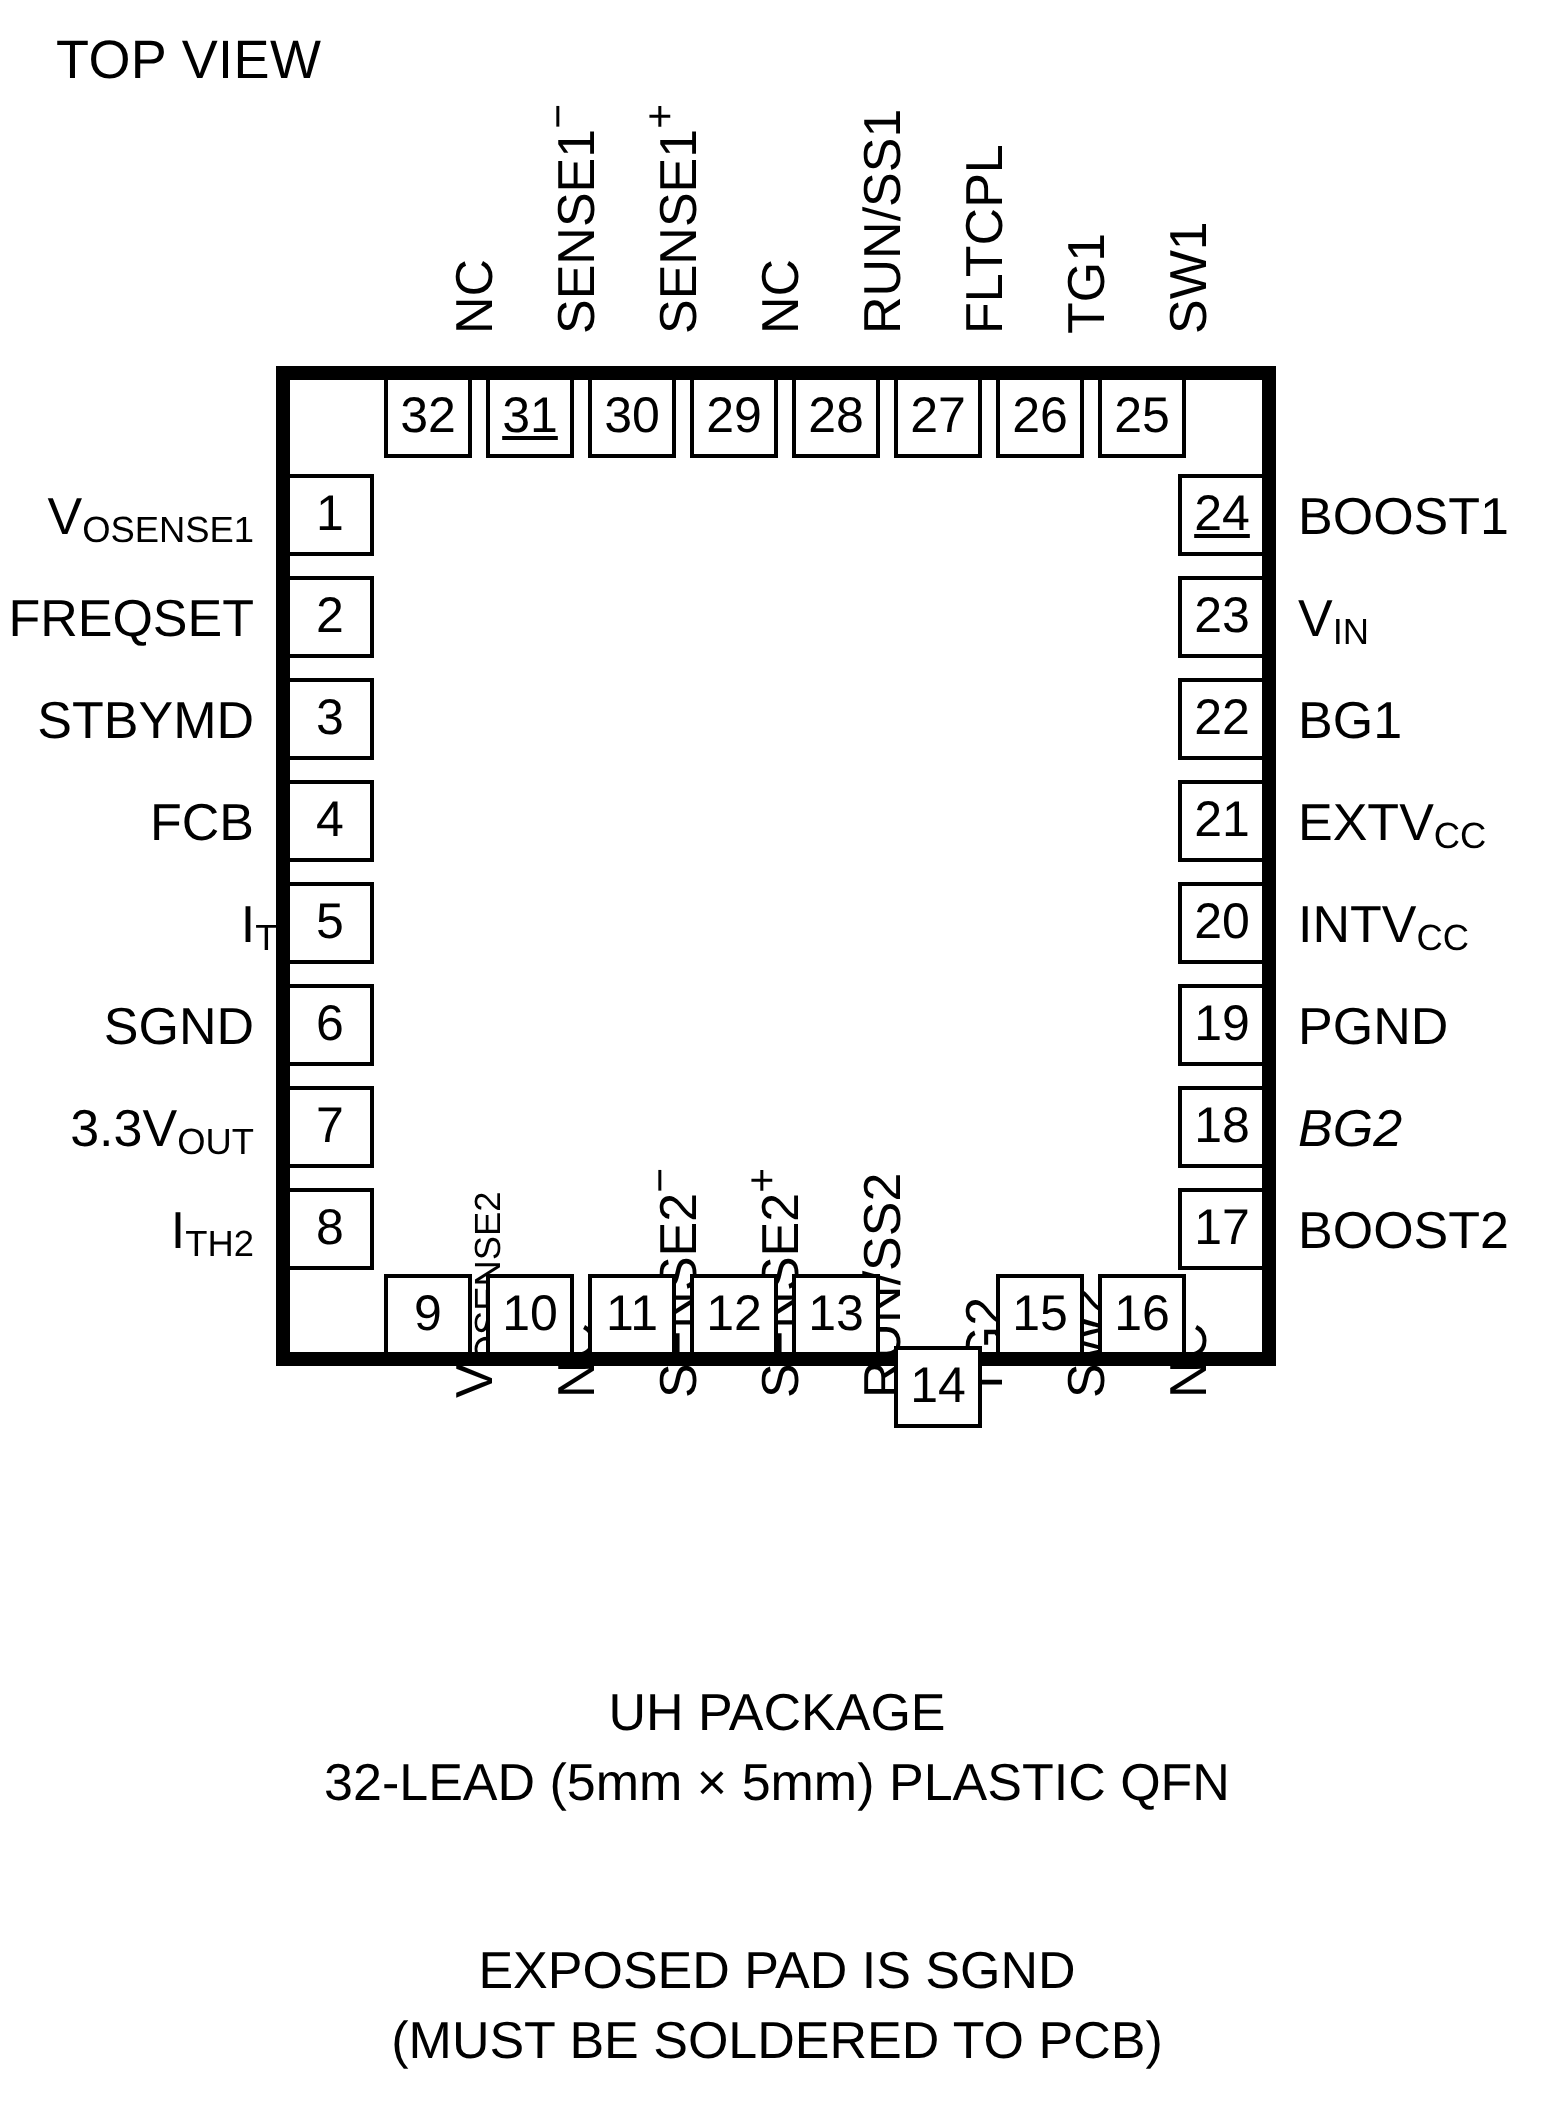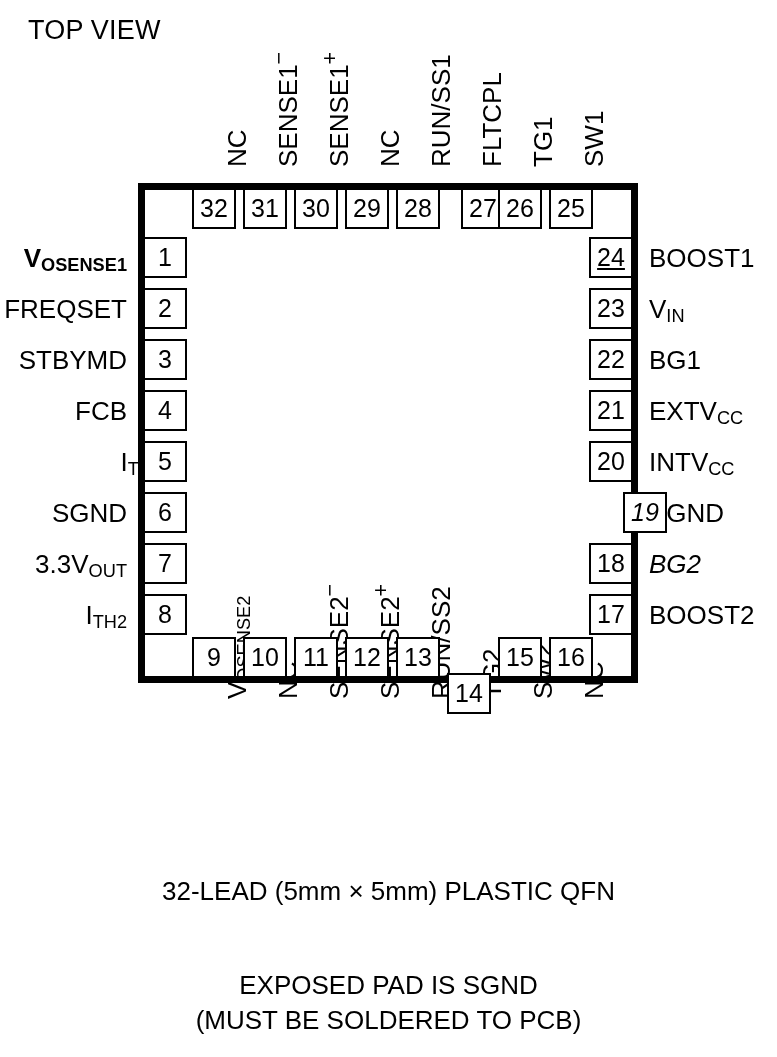--- a/index.html
+++ b/index.html
@@ -129,21 +129,21 @@
 <body>
 
 <div id="stage">
 
   <div class="top-view-title">TOP VIEW</div>
 
   <div class="package-body"></div>
 
   <div id="pins-layer">
       <div class="pin-box vert" style="left: 143px; top: 237px;">1</div>
-      <div class="pin-label left" style="left: 0px; width: 127px; top: 244.5px; font-weight: bold;"><span>V</span><sub>OSENSE1</sub></div>
+      <div class="pin-label left" style="left: 0px; width: 127px; top: 244.5px;"><span>V</span><sub>OSENSE1</sub></div>
       <div class="pin-box vert" style="left: 143px; top: 288px;">2</div>
       <div class="pin-label left" style="left: 0px; width: 127px; top: 295.5px;"><span>FREQSET</span></div>
       <div class="pin-box vert" style="left: 143px; top: 339px;">3</div>
       <div class="pin-label left" style="left: 0px; width: 127px; top: 346.5px;"><span>STBYMD</span></div>
       <div class="pin-box vert" style="left: 143px; top: 390px;">4</div>
       <div class="pin-label left" style="left: 0px; width: 127px; top: 397.5px;"><span>FCB</span></div>
       <div class="pin-box vert" style="left: 143px; top: 441px;">5</div>
       <div class="pin-label left" style="left: 12px; width: 127px; top: 448.5px; padding-left: 23px;"><span>I</span><sub>TH1</sub></div>
       <div class="pin-box vert" style="left: 143px; top: 492px;">6</div>
       <div class="pin-label left" style="left: 0px; width: 127px; top: 499.5px;"><span>SGND</span></div>
@@ -154,37 +154,37 @@
       <div class="pin-box vert" style="left: 589px; top: 237px; text-decoration: underline;">24</div>
       <div class="pin-label right" style="left: 649px; top: 244.5px;"><span>BOOST1</span></div>
       <div class="pin-box vert" style="left: 589px; top: 288px;">23</div>
       <div class="pin-label right" style="left: 649px; top: 295.5px;"><span>V</span><sub>IN</sub></div>
       <div class="pin-box vert" style="left: 589px; top: 339px;">22</div>
       <div class="pin-label right" style="left: 649px; top: 346.5px;"><span>BG1</span></div>
       <div class="pin-box vert" style="left: 589px; top: 390px;">21</div>
       <div class="pin-label right" style="left: 649px; top: 397.5px;"><span>EXTV</span><sub>CC</sub></div>
       <div class="pin-box vert" style="left: 589px; top: 441px;">20</div>
       <div class="pin-label right" style="left: 649px; top: 448.5px;"><span>INTV</span><sub>CC</sub></div>
-      <div class="pin-box vert" style="left: 623px; top: 492px; font-style: italic;">19</div>
+      <div class="pin-box vert" style="left: 589px; top: 492px;">19</div>
       <div class="pin-label right" style="left: 649px; top: 499.5px;"><span>PGND</span></div>
       <div class="pin-box vert" style="left: 589px; top: 543px;">18</div>
       <div class="pin-label right" style="left: 649px; top: 550.5px; font-style: italic;"><span>BG2</span></div>
       <div class="pin-box vert" style="left: 589px; top: 594px;">17</div>
       <div class="pin-label right" style="left: 649px; top: 601.5px;"><span>BOOST2</span></div>
       <div class="pin-box horiz" style="left: 192px; top: 188px;">32</div>
       <div class="pin-label rot" style="left: 224px; top: 167px;"><span>NC</span></div>
-      <div class="pin-box horiz" style="left: 243px; top: 188px;">31</div>
+      <div class="pin-box horiz" style="left: 243px; top: 188px; text-decoration: underline;">31</div>
       <div class="pin-label rot" style="left: 275px; top: 167px;"><span>SENSE1</span><sup>−</sup></div>
       <div class="pin-box horiz" style="left: 294px; top: 188px;">30</div>
       <div class="pin-label rot" style="left: 326px; top: 167px;"><span>SENSE1</span><sup>+</sup></div>
       <div class="pin-box horiz" style="left: 345px; top: 188px;">29</div>
       <div class="pin-label rot" style="left: 377px; top: 167px;"><span>NC</span></div>
       <div class="pin-box horiz" style="left: 396px; top: 188px;">28</div>
       <div class="pin-label rot" style="left: 428px; top: 167px;"><span>RUN/SS1</span></div>
-      <div class="pin-box horiz" style="left: 461px; top: 188px;">27</div>
+      <div class="pin-box horiz" style="left: 447px; top: 188px;">27</div>
       <div class="pin-label rot" style="left: 479px; top: 167px;"><span>FLTCPL</span></div>
       <div class="pin-box horiz" style="left: 498px; top: 188px;">26</div>
       <div class="pin-label rot" style="left: 530px; top: 167px;"><span>TG1</span></div>
       <div class="pin-box horiz" style="left: 549px; top: 188px;">25</div>
       <div class="pin-label rot" style="left: 581px; top: 167px;"><span>SW1</span></div>
       <div class="pin-box horiz" style="left: 192px; top: 637px;">9</div>
       <div class="pin-label rot" style="left: 224px; top: 699px;"><span>V</span><sub>OSENSE2</sub></div>
       <div class="pin-box horiz" style="left: 243px; top: 637px;">10</div>
       <div class="pin-label rot" style="left: 275px; top: 699px;"><span>NC</span></div>
       <div class="pin-box horiz" style="left: 294px; top: 637px;">11</div>
@@ -194,20 +194,21 @@
       <div class="pin-box horiz" style="left: 396px; top: 637px;">13</div>
       <div class="pin-label rot" style="left: 428px; top: 699px;"><span>RUN/SS2</span></div>
       <div class="pin-box horiz" style="left: 447px; top: 637px; margin-top: 36px;">14</div>
       <div class="pin-label rot" style="left: 479px; top: 699px;"><span>TG2</span></div>
       <div class="pin-box horiz" style="left: 498px; top: 637px;">15</div>
       <div class="pin-label rot" style="left: 530px; top: 699px;"><span>SW2</span></div>
       <div class="pin-box horiz" style="left: 549px; top: 637px;">16</div>
       <div class="pin-label rot" style="left: 581px; top: 699px;"><span>NC</span></div>
     </div>
 
+  <div class="caption cap-1">UH PACKAGE</div>
 
   <div class="caption cap-2">32-LEAD (5mm × 5mm) PLASTIC QFN</div>
 
 
   <div class="caption cap-4">EXPOSED PAD IS SGND</div>
 
   <div class="caption cap-5">(MUST BE SOLDERED TO PCB)</div>
 
 </div>
 

